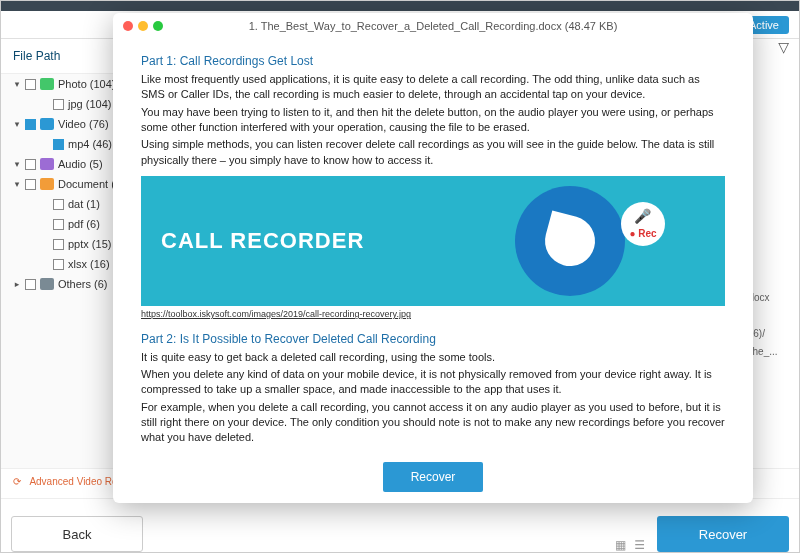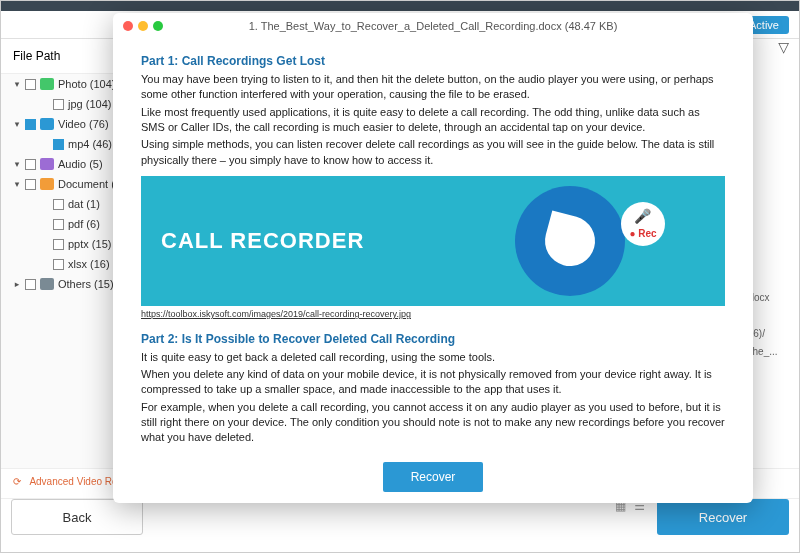--- a/index.html
+++ b/index.html
@@ -2,53 +2,53 @@
 <html><head>
 <meta charset="utf-8">
 <style>
 *{box-sizing:border-box;margin:0;padding:0;font-family:Arial,Helvetica,sans-serif}
 body{width:800px;height:553px;background:#fff;overflow:hidden;position:relative;border:1px solid #ccc}
 .titlebar{height:10px;background:#3a4752}
 .header-row{height:28px;display:flex;align-items:center;justify-content:flex-end;padding:0 10px;border-bottom:1px solid #e0e0e0}
 .active-btn{background:#2b98d4;color:#fff;font-size:11px;padding:3px 10px;border-radius:3px;border:none}
 .content-row{display:flex;height:430px}
 .sidebar{width:152px;border-right:1px solid #e5e5e5;background:#fafafa}
-.sidebar-title{font-size:12px;padding:10px 12px;color:#000000;background:#fff;border-bottom:1px solid #eee}
+.sidebar-title{font-size:12px;padding:10px 12px;color:#0c4a6e;background:#fff;border-bottom:1px solid #eee}
 .tree{font-size:11px;color:#333}
 .tree-item{display:flex;align-items:center;padding:4px 4px 4px 12px;gap:4px}
 .tree-item.sub{padding-left:52px}
 .tree-item.selected{background:#d9dde0}
 .chev{width:8px;text-align:center;color:#555;font-size:9px}
 .cb{width:11px;height:11px;border:1px solid #888;background:#fff;flex-shrink:0}
 .cb.checked{background:#2b98d4;border-color:#2b98d4}
 .ic{width:14px;height:12px;border-radius:2px;flex-shrink:0}
 .ic-photo{background:#43c76a}
 .ic-video{background:#2b98d4}
 .ic-audio{background:#9c6cd4}
 .ic-doc{background:#f29c38}
 .ic-other{background:#7a8a94}
 .main-area{flex:1;background:#fff;position:relative}
 .filter-icon{position:absolute;top:0;right:10px;font-size:14px;color:#555}
 .info-panel{position:absolute;right:10px;top:250px;font-size:10px;color:#666;line-height:1.8;text-align:left;width:80px}
 .footer-info{position:absolute;bottom:58px;left:0;right:0;padding:4px 12px;font-size:10px;color:#888;border-top:1px solid #eee;display:flex;align-items:center;height:26px}
 .adv-link{color:#e06a3c;margin-left:8px}
 .stats{margin-left:40px}
-.bottom-bar{position:absolute;bottom:0;left:0;right:0;height:54px;display:flex;align-items:flex-start;padding:0 10px;justify-content:space-between;background:#fff;border-top:1px solid #eee}
+.bottom-bar{position:absolute;bottom:0;left:0;right:0;height:54px;display:flex;align-items:flex-end;padding:0 10px;justify-content:space-between;background:#fff;border-top:1px solid #eee}
 .back-btn{width:132px;height:36px;border:1px solid #ccc;background:#fff;font-size:13px;color:#333;border-radius:3px}
 .recover-main{width:132px;height:36px;background:#2b98d4;color:#fff;font-size:13px;border:none;border-radius:3px}
 .view-icons{color:#999;font-size:12px;display:flex;gap:8px;margin-left:auto;margin-right:12px}
 
 .modal{position:absolute;left:112px;top:12px;width:640px;height:490px;background:#fff;border-radius:6px;box-shadow:0 6px 30px rgba(0,0,0,.3);display:flex;flex-direction:column;overflow:hidden}
 .modal-titlebar{height:26px;display:flex;align-items:center;padding:0 10px;font-size:11px;color:#555;position:relative}
 .traffic{display:flex;gap:5px;position:absolute;left:10px}
 .tl{width:10px;height:10px;border-radius:50%}
 .tl.r{background:#ff5f57}.tl.y{background:#ffbd2e}.tl.g{background:#28c940}
 .modal-title{margin:0 auto}
 .modal-body{flex:1;overflow:auto;padding:8px 28px;font-size:11px;color:#222;line-height:1.4}
-.modal-body h3{color:#1f6fa8;font-size:12px;font-weight:bold;margin:6px 0 2px}
+.modal-body h3{color:#1f6fa8;font-size:12px;font-weight:normal;margin:6px 0 2px}
 .modal-body p{margin-bottom:2px}
 .hero{width:100%;height:130px;background:#28b4cc;margin:8px 0 2px;display:flex;align-items:center;justify-content:center;position:relative}
 .hero-text{color:#fff;font-size:22px;font-weight:bold;letter-spacing:1px;position:absolute;left:20px}
 .hero-circle{width:110px;height:110px;border-radius:50%;background:#1a78c2;position:absolute;right:100px;display:flex;align-items:center;justify-content:center}
 .phone{width:50px;height:50px;background:#fff;border-radius:0 50% 50% 50%;transform:rotate(15deg)}
 .rec-badge{position:absolute;right:60px;top:26px;width:44px;height:44px;border-radius:50%;background:#fff;display:flex;flex-direction:column;align-items:center;justify-content:center;font-size:10px;color:#d33;font-weight:bold}
 .mic{font-size:14px}
 .img-caption{font-size:9px;text-decoration:underline;color:#333}
 .modal-footer{height:52px;display:flex;align-items:center;justify-content:center}
 .recover-modal{width:100px;height:30px;background:#2b98d4;color:#fff;border:none;font-size:12px;border-radius:2px}
@@ -110,21 +110,21 @@
           <span>pptx (15)</span>
         </div>
       <div class="tree-item sub">
           <span class="cb"></span>
           <span>xlsx (16)</span>
         </div>
       <div class="tree-item">
           <span class="chev">▸</span>
           <span class="cb"></span>
           <span class="ic ic-other"></span>
-          <span>Others (15)</span>
+          <span>Others (6)</span>
         </div>
     </div>
   </div>
   <div class="main-area">
     <span class="filter-icon">▽</span>
     <div class="info-panel">
       <div>.Be...ing.docx</div>
       <div>KB</div>
       <div>ME (FAT16)/</div>
       <div>Word/1. The_...</div>
@@ -152,22 +152,22 @@
   <div class="modal-titlebar">
     <div class="traffic">
       <div class="tl r"></div>
       <div class="tl y"></div>
       <div class="tl g"></div>
     </div>
     <span class="modal-title">1. The_Best_Way_to_Recover_a_Deleted_Call_Recording.docx (48.47 KB)</span>
   </div>
   <div class="modal-body">
     <h3>Part 1: Call Recordings Get Lost</h3>
+    <p>Like most frequently used applications, it is quite easy to delete a call recording. The odd thing, unlike data such as SMS or Caller IDs, the call recording is much easier to delete, through an accidental tap on your device.</p>
     <p>You may have been trying to listen to it, and then hit the delete button, on the audio player you were using, or perhaps some other function interfered with your operation, causing the file to be erased.</p>
-    <p>Like most frequently used applications, it is quite easy to delete a call recording. The odd thing, unlike data such as SMS or Caller IDs, the call recording is much easier to delete, through an accidental tap on your device.</p>
     <p>Using simple methods, you can listen recover delete call recordings as you will see in the guide below. The data is still physically there – you simply have to know how to access it.</p>
     <div class="hero">
       <span class="hero-text">CALL RECORDER</span>
       <div class="hero-circle">
           <div class="phone"></div>
         </div>
       <div class="rec-badge">
           <span class="mic">🎤</span>
           <span>● <span>Rec</span></span>
         </div>

